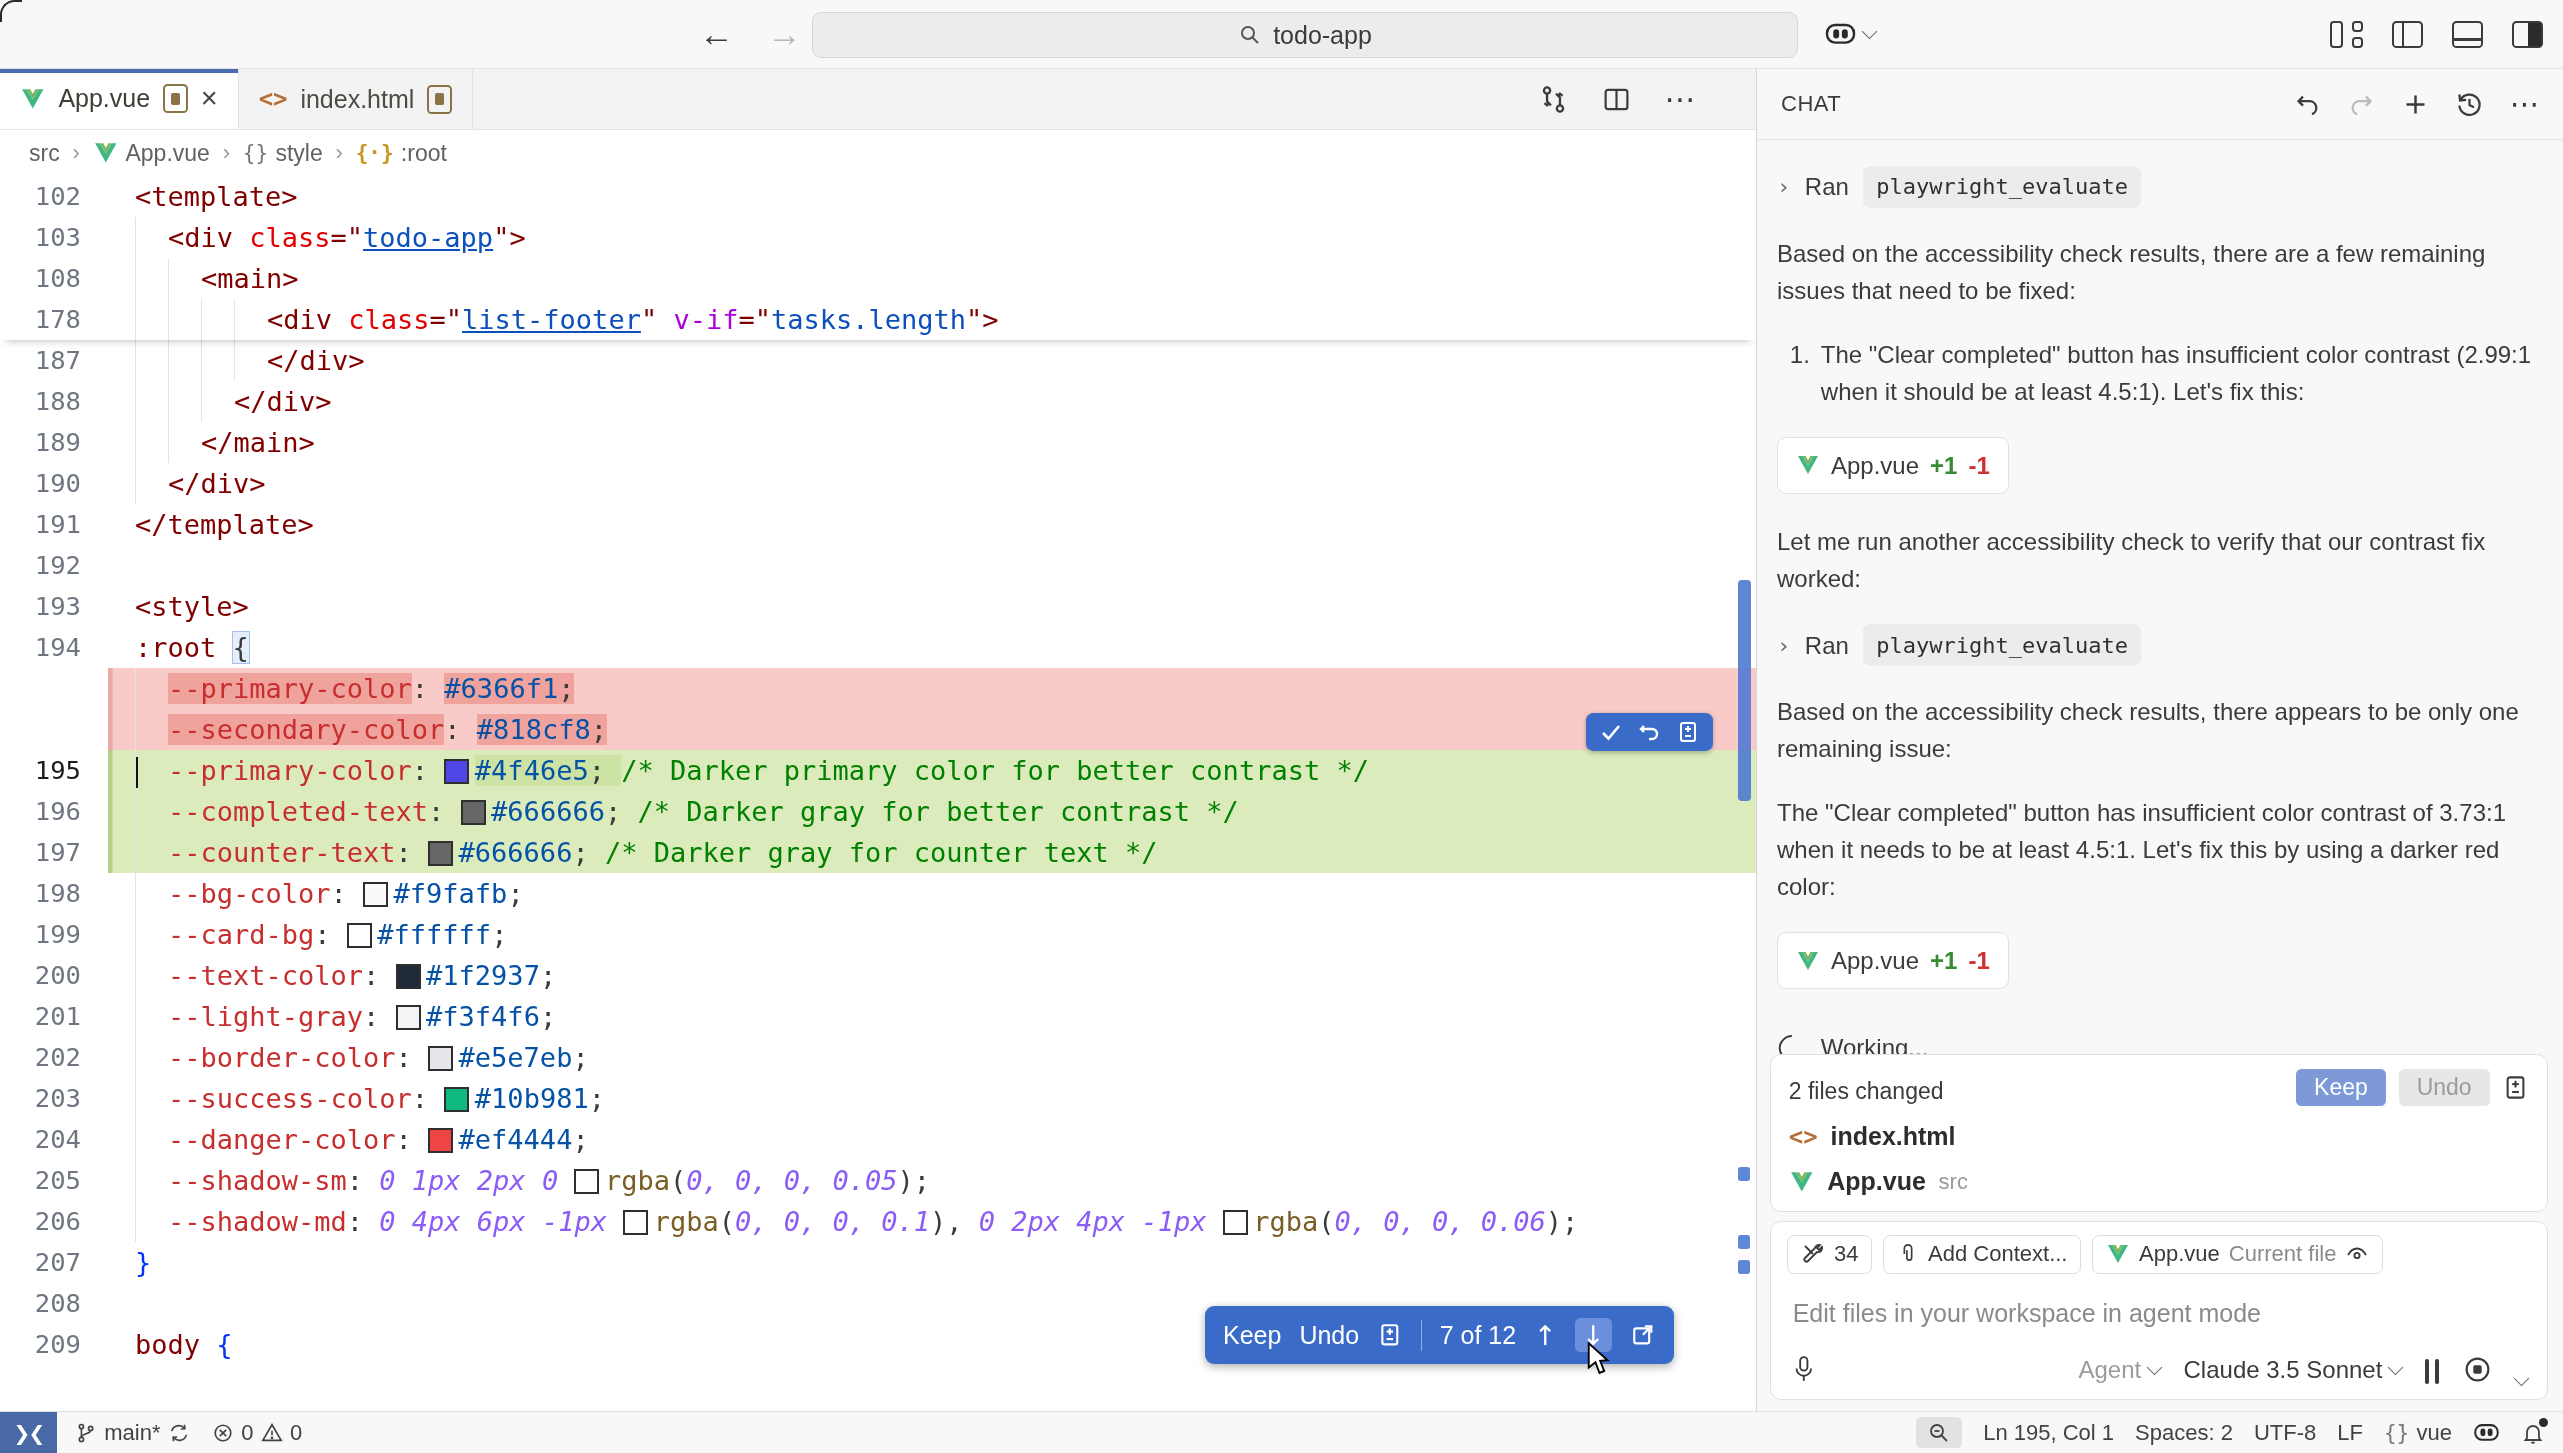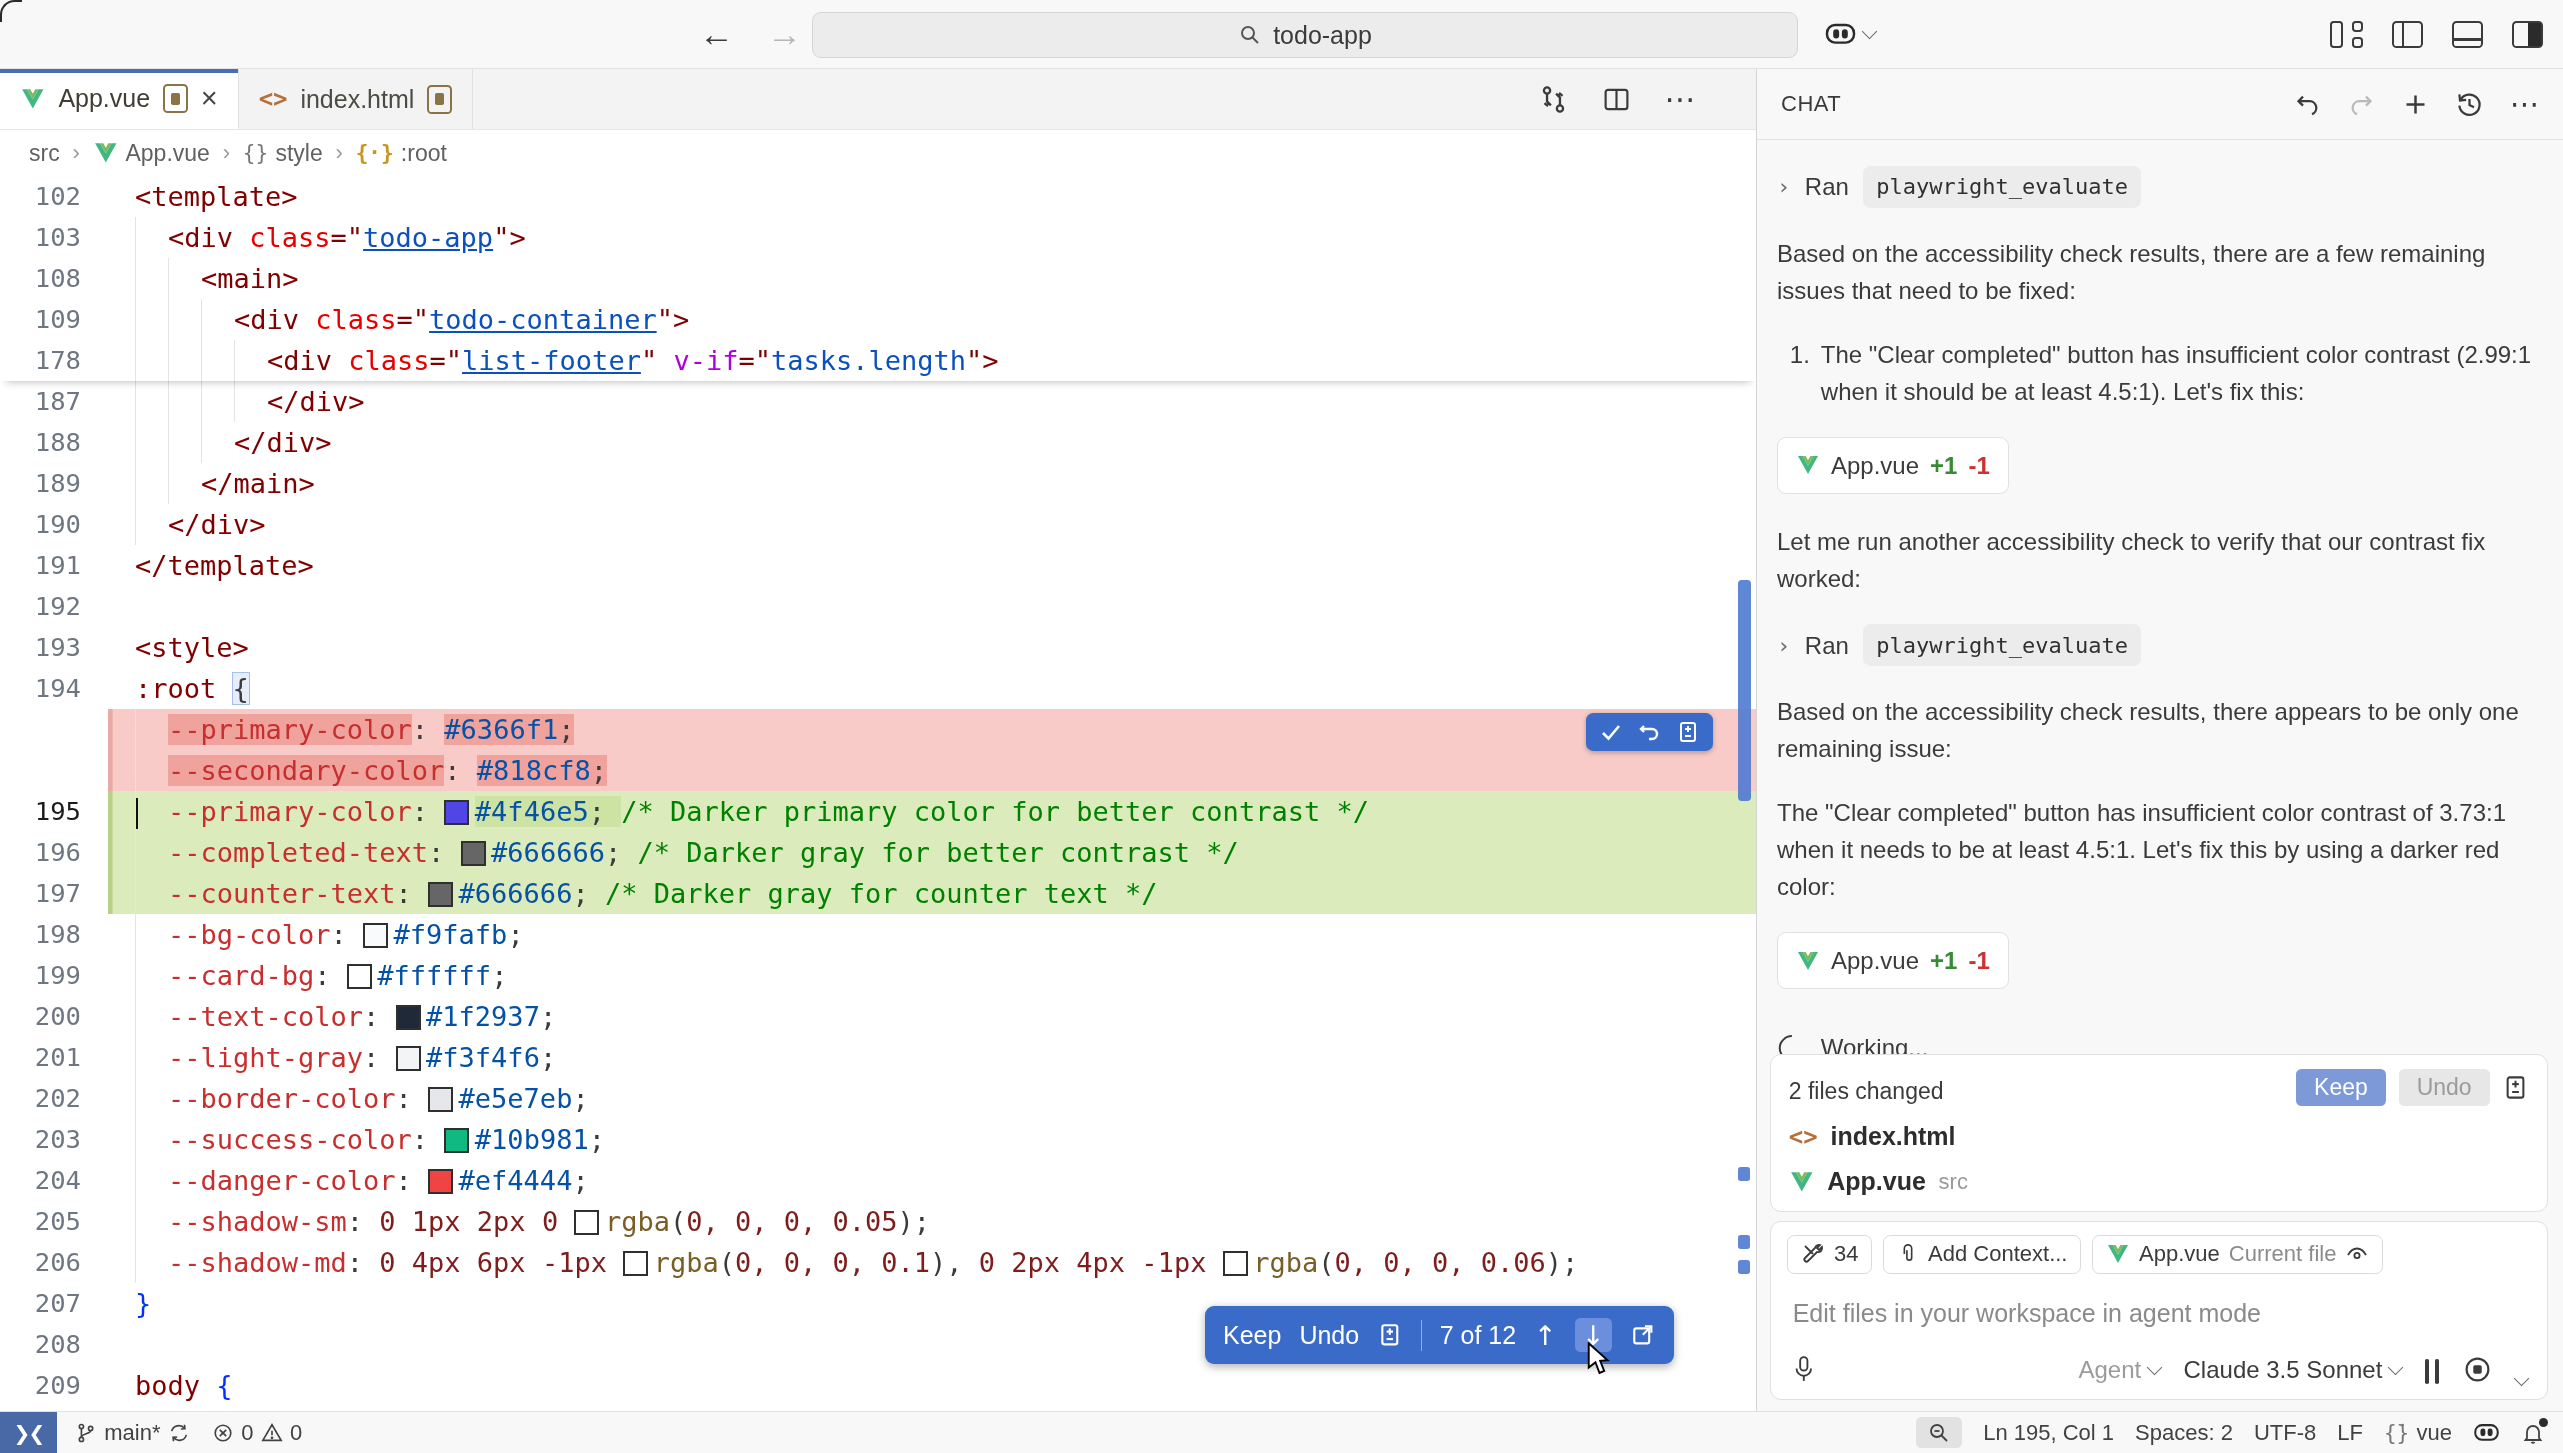--- a/index.html
+++ b/index.html
@@ -61,21 +61,21 @@
   .gut{width:108px;flex:none;text-align:right;padding-right:27px;color:#6e7681;font-size:25.6px;}
   .row.cur .gut{color:#1b1b1b;}
   .cnt{flex:1;position:relative;padding-left:27px;}
   .row.add .cnt{background:var(--grn-bg);box-shadow:inset 4.6px 0 0 #b9d186;}
   .row.del .cnt{background:var(--red-bg);box-shadow:inset 4.6px 0 0 #eaa9a4;}
   .gd{display:inline-block;width:33px;height:41px;vertical-align:top;border-left:0.9px solid #e4e4e4;}
   .caret{display:inline-block;width:2.7px;height:31px;background:#111;vertical-align:middle;margin-right:-2.7px;}
   .sw{display:inline-block;width:25px;height:25px;border:2.3px solid #2f2f2f;margin:0 5.5px -3.7px 0;}
   .tk-tag{color:#800000;} .tk-attr{color:#e50000;} .tk-dir{color:#af00db;}
   .tk-link{color:#0b50bb;text-decoration:underline;} .tk-val{color:#0b50bb;}
-  .tk-prop{color:#c72e2e;} .tk-hex{color:#0451a5;} .tk-num{color:#7f1d1d;}
+  .tk-prop{color:#c72e2e;} .tk-hex{color:#0451a5;} .tk-num{color:#8b5cf6;font-style:italic;}
   .tk-fn{color:#795e26;} .tk-cmt{color:#008000;} .tk-pun{color:#3b3b3b;}
   .tk-sel{color:#800000;} .tk-br1{color:#0431fa;}
   .tk-match{color:#3b3b3b;outline:1.8px solid #a6c1e8;background:#e6eefb;}
   .row.del .hl{background:var(--red-hl);}
   .row.add .hl{background:var(--grn-hl);}
   
   .ruler{position:absolute;top:0;right:0;width:25.6px;height:100%;}
   .ruler .big{position:absolute;right:4.6px;top:404px;width:13.7px;height:221px;background:#4f7ad1;border-radius:3.7px;opacity:.9;}
   .ruler .dash{position:absolute;right:6.4px;width:12px;height:13.7px;background:#4f7ad1;border-radius:2.7px;opacity:.9;}
   
@@ -250,23 +250,20 @@
             <div class="row   ">
     <div class="gut">102</div>
     <div class="cnt"><span class="tk-tag">&lt;template&gt;</span></div></div>
             <div class="row   ">
     <div class="gut">103</div>
     <div class="cnt"><span class="gd"></span><span class="tk-tag">&lt;div </span><span class="tk-attr">class</span><span class="tk-tag">="</span><span class="tk-link">todo-app</span><span class="tk-tag">"&gt;</span></div></div>
             <div class="row   ">
     <div class="gut">108</div>
     <div class="cnt"><span class="gd"></span><span class="gd"></span><span class="tk-tag">&lt;main&gt;</span></div></div>
             <div class="row   ">
-    <div class="gut">109</div>
-    <div class="cnt"><span class="gd"></span><span class="gd"></span><span class="gd"></span><span class="tk-tag">&lt;div </span><span class="tk-attr">class</span><span class="tk-tag">="</span><span class="tk-link">todo-container</span><span class="tk-tag">"&gt;</span></div></div>
-            <div class="row   ">
     <div class="gut">178</div>
     <div class="cnt"><span class="gd"></span><span class="gd"></span><span class="gd"></span><span class="gd"></span><span class="tk-tag">&lt;div </span><span class="tk-attr">class</span><span class="tk-tag">="</span><span class="tk-link">list-footer</span><span class="tk-tag">" </span><span class="tk-dir">v-if</span><span class="tk-tag">="</span><span class="tk-val">tasks.length</span><span class="tk-tag">"&gt;</span></div></div>
           </div>
         <div id="lines">
             <div class="row   ">
     <div class="gut">187</div>
     <div class="cnt"><span class="gd"></span><span class="gd"></span><span class="gd"></span><span class="gd"></span><span class="tk-tag">&lt;/div&gt;</span></div></div>
             <div class="row   ">
     <div class="gut">188</div>
     <div class="cnt"><span class="gd"></span><span class="gd"></span><span class="gd"></span><span class="tk-tag">&lt;/div&gt;</span></div></div>

